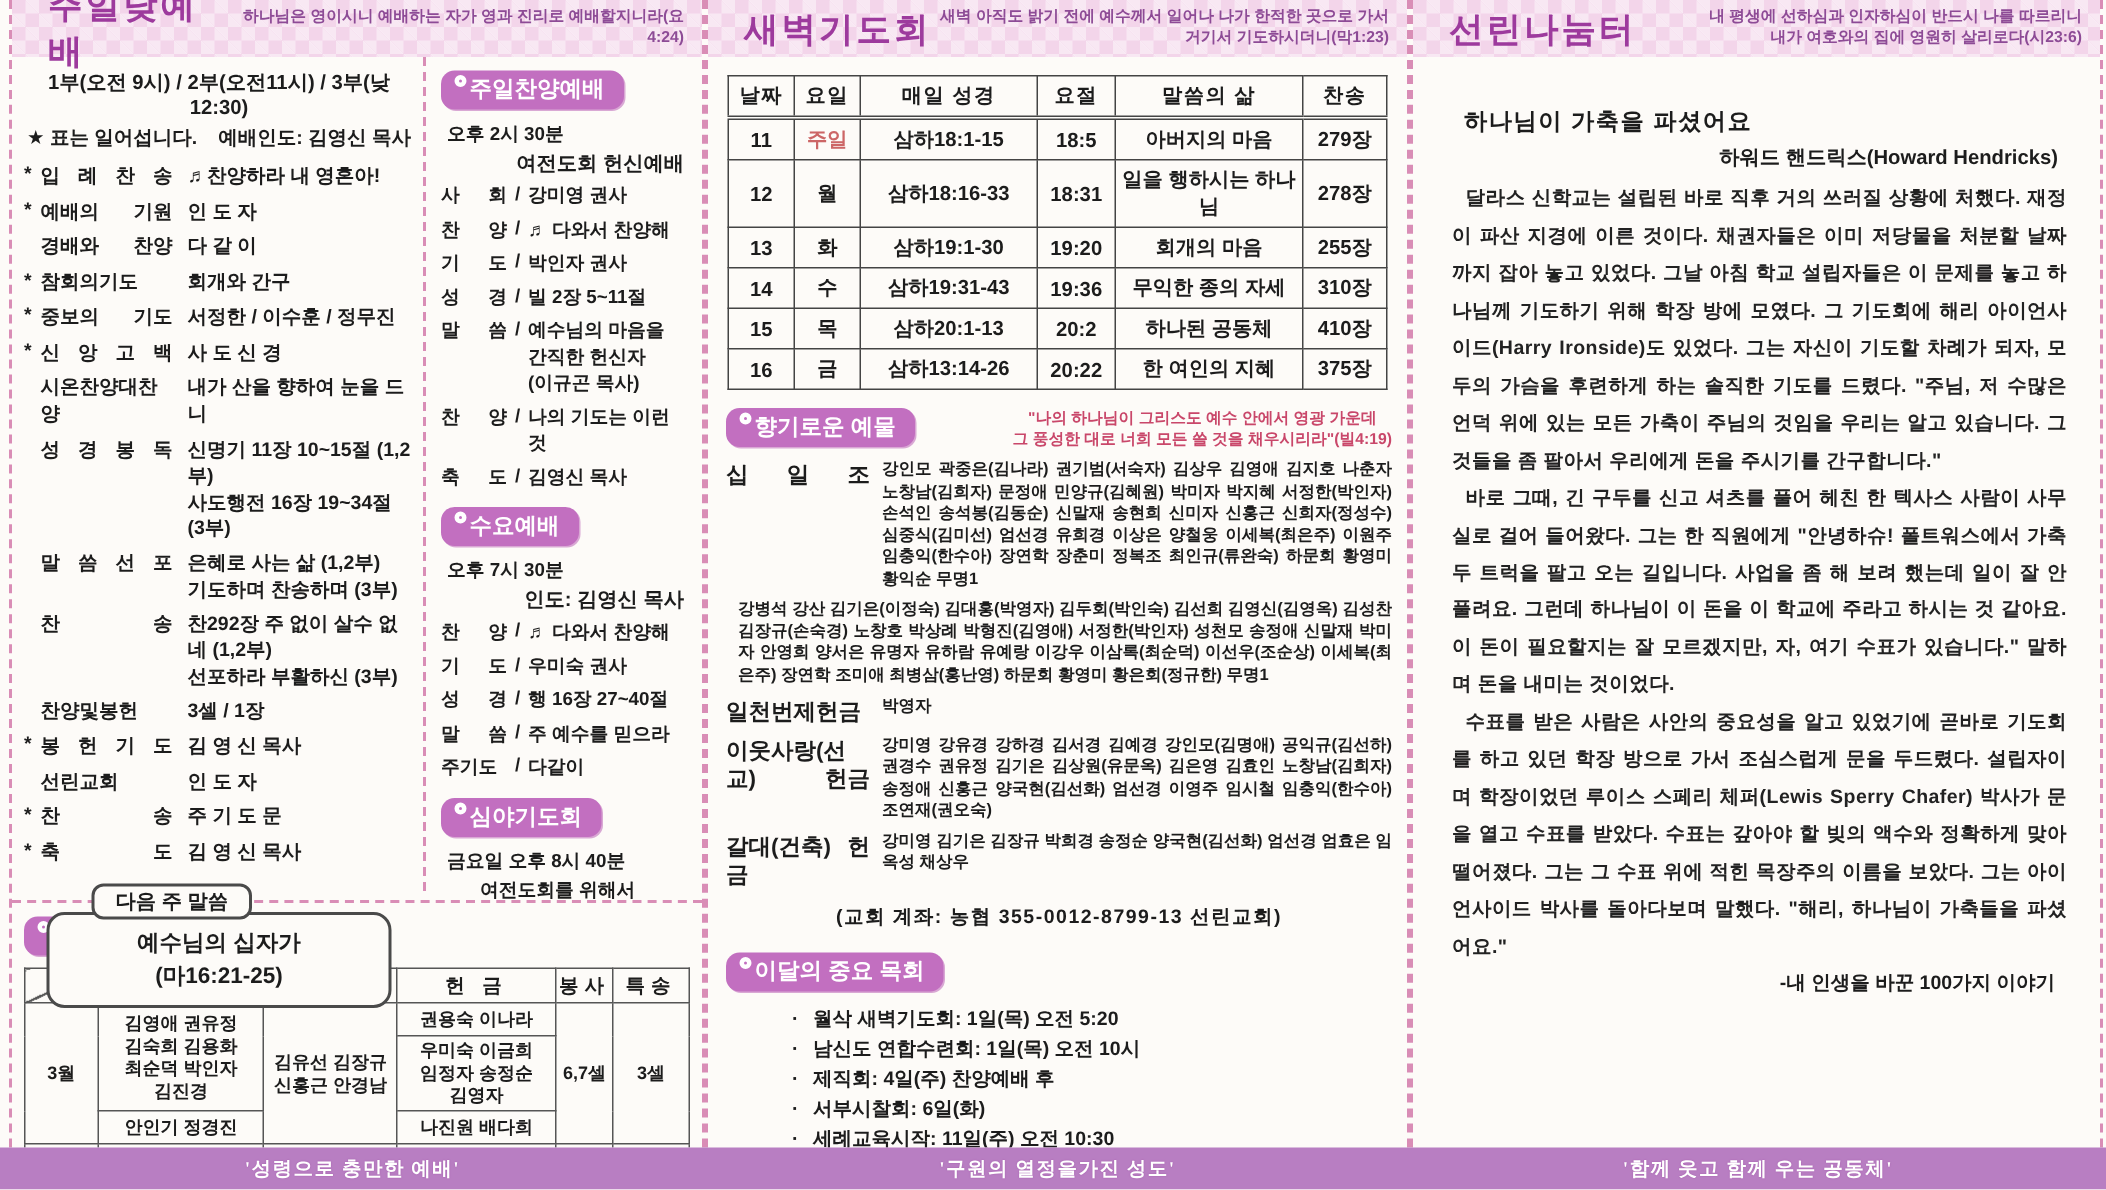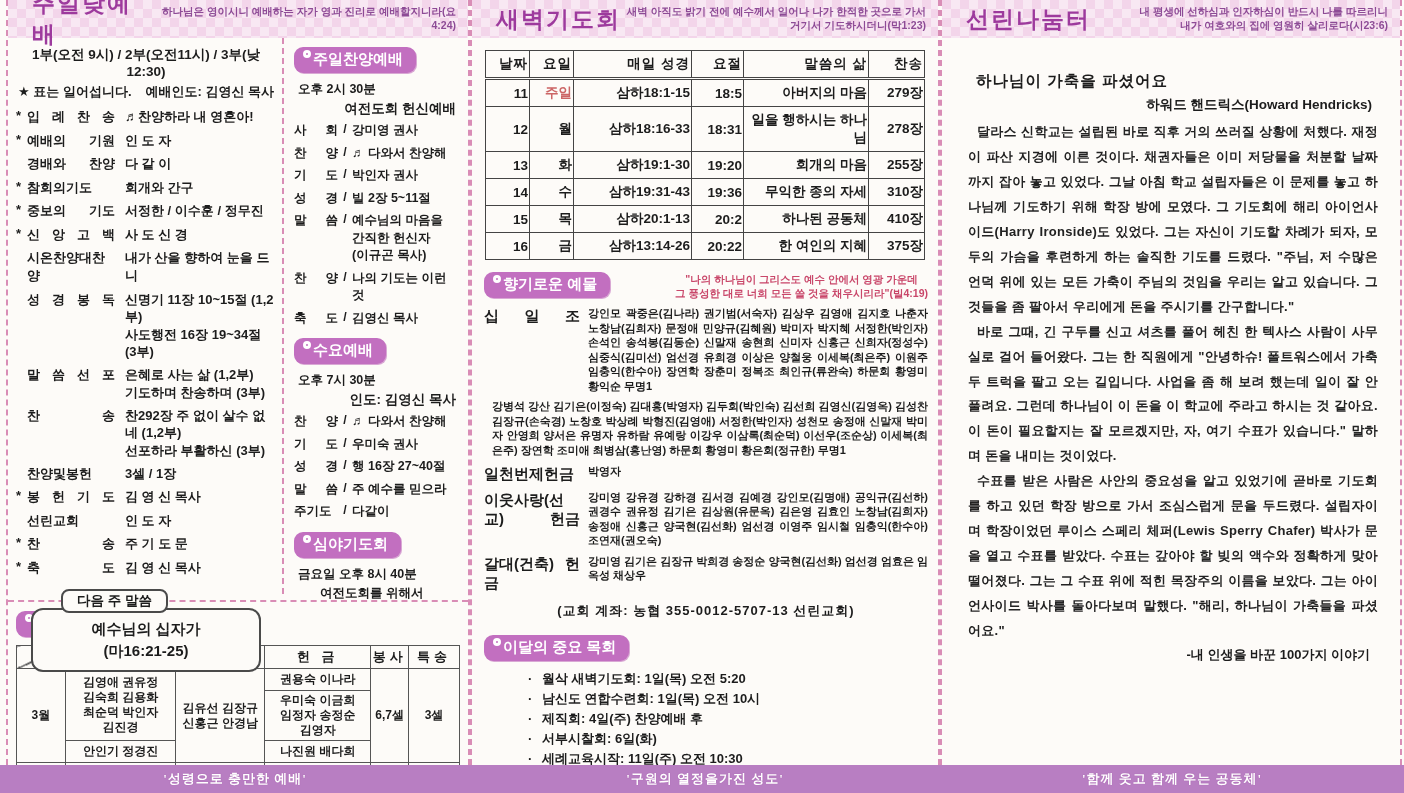--- a/index.html
+++ b/index.html
@@ -71,21 +71,21 @@
   .committee { padding:0 8px; }
   .ctable { width:100%; border-collapse:collapse; table-layout:fixed; margin-top:8px;
             font-size:12px; font-weight:bold; text-align:center; }
   .ctable th, .ctable td { border:1.5px solid #555; padding:2px 1px; vertical-align:middle; }
   .ctable th { font-size:13px; letter-spacing:4px; }
   .ctable .pre { white-space:pre-line; line-height:1.25; }
   .diag { background:linear-gradient(to bottom right, transparent 48%, #555 48%, #555 52%, transparent 52%); }
 
   
   .dawn-table { width:440px; margin:12px auto 10px; border-collapse:collapse; table-layout:fixed;
-                font-size:13.5px; font-weight:bold; text-align:right; }
+                font-size:13.5px; font-weight:bold; text-align:center; }
   .dawn-table th, .dawn-table td { border:1.5px solid #444; padding:4px 1px; }
   .dawn-table th { border-bottom:3px double #444; letter-spacing:1px; }
   .red { color:#c66; }
 
   .offerings { padding:2px 10px 0 12px; }
   .off-head { display:flex; align-items:flex-start; }
   .off-quote { margin-left:auto; font-size:10.5px; color:#c9476a; font-weight:bold;
                text-align:center; line-height:1.35; white-space:pre-line; }
   .orow { display:flex; margin-top:6px; }
   .olabel { width:96px; flex:none; font-size:15px; font-weight:bold; text-align:justify;
@@ -470,21 +470,21 @@
           <span class="oval">박영자</span>
         </div>
       <div class="orow">
           <span class="olabel">이웃사랑(선교) 헌금</span>
           <span class="oval">강미영 강유경 강하경 김서경 김예경 강인모(김명애) 공익규(김선하) 권경수 권유정 김기은 김상원(유문옥) 김은영 김효인 노창남(김희자) 송정애 신홍근 양국현(김선화) 엄선경 이영주 임시철 임충익(한수아) 조연재(권오숙)</span>
         </div>
       <div class="orow">
           <span class="olabel">갈대(건축) 헌금</span>
           <span class="oval">강미영 김기은 김장규 박희경 송정순 양국현(김선화) 엄선경 엄효은 임옥성 채상우</span>
         </div>
-      <div class="account">(교회 계좌: 농협 355-0012-5707-13 선린교회)</div>
+      <div class="account">(교회 계좌: 농협 355-0012-8799-13 선린교회)</div>
     </div>
 
     <div class="events">
       <span class="badge">
           <span class="badge-ic"></span>
           <span>이달의 중요 목회</span>
         </span>
       <div class="ev-list">
         <div class="ev">
             <span>월삭 새벽기도회: 1일(목) 오전 5:20</span>

